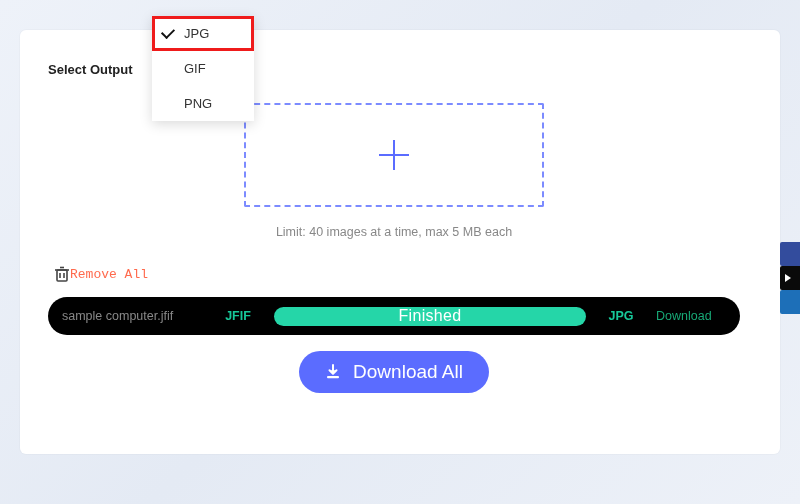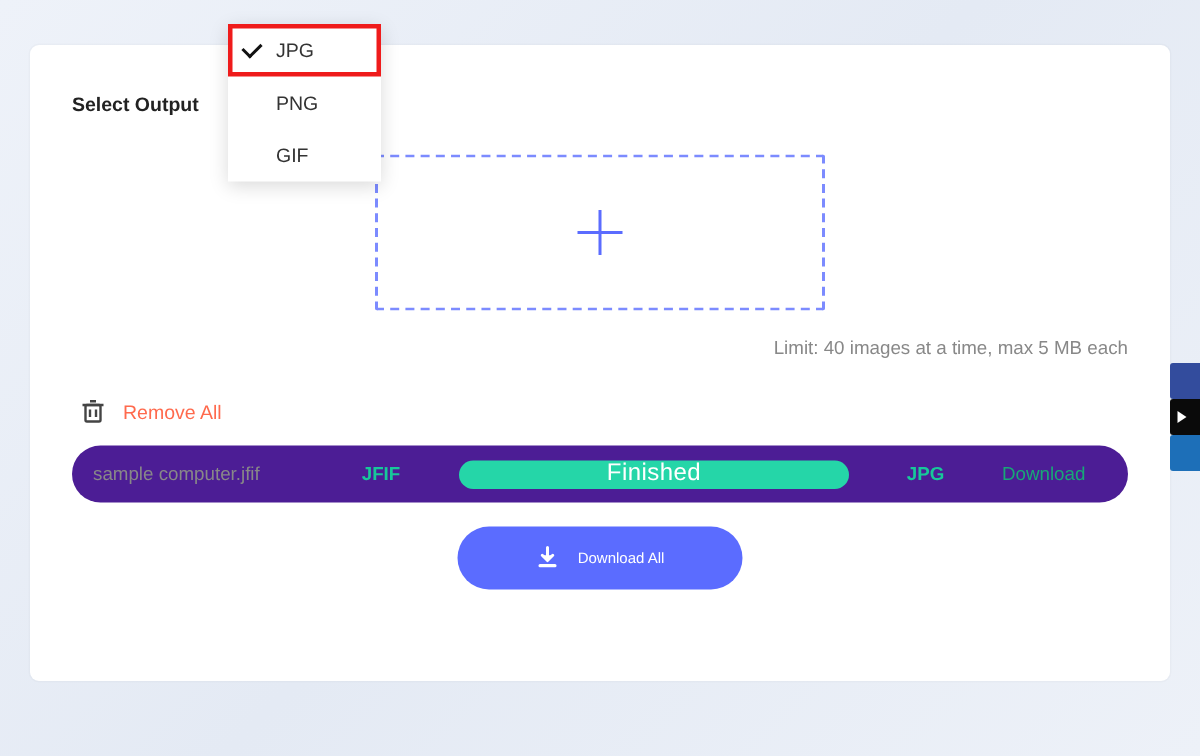--- a/index.html
+++ b/index.html
@@ -18,21 +18,21 @@
   }
   .card {
     position: absolute;
     left: 20px;
     right: 20px;
     top: 30px;
     bottom: 50px;
     background: #fff;
     border-radius: 6px;
     box-shadow: 0 0 0 1px rgba(0,0,0,0.02);
-    padding: 24px 28px 20px 28px;
+    padding: 24px 40px 20px 28px;
   }
   .select-row {
     font-size: 13px;
     font-weight: 700;
     color: #222;
     margin-top: 8px;
   }
   .dropzone {
     margin: 26px auto 0 auto;
     width: 300px;
@@ -54,48 +54,48 @@
   }
   .add-heading {
     font-size: 19px;
     color: #333;
     font-weight: 400;
   }
   .limit-text {
     margin-top: 12px;
     font-size: 12.5px;
     color: #888;
-    text-align: right;
   }
   .remove-row {
     display: flex;
     align-items: center;
-    gap: 12px;
+    gap: 0;
     margin-top: 26px;
     margin-left: 6px;
     cursor: pointer;
+    font-family: Liberation Mono, monospace;
   }
   .trash-icon {
     stroke: #444;
     fill: none;
     stroke-width: 1.6;
   }
   .remove-label {
     color: #ff6a4d;
     font-size: 13px;
   }
   .file-row {
     margin-top: 14px;
-    background: #4c1d95;
+    background: #000000;
     border-radius: 22px;
     height: 38px;
     display: flex;
     align-items: center;
     padding: 0 14px;
-    gap: 34px;
+    gap: 18px;
     font-size: 12.5px;
   }
   .file-name { color: #888; flex: 0 0 140px; }
   .src-format { color: #17c89a; font-weight: 600; width: 36px; text-align: center; }
   .progress-track {
     flex: 1 1 auto;
     height: 19px;
     background: #25d6a8;
     border-radius: 10px;
     display: flex;
@@ -111,21 +111,21 @@
     margin: 16px auto 0 auto;
     display: flex;
     align-items: center;
     justify-content: center;
     gap: 12px;
     width: 190px;
     height: 42px;
     background: #5b6cff;
     color: #fff;
     border-radius: 21px;
-    font-size: 10px;
+    font-size: 19px;
     font-weight: 500;
     cursor: pointer;
     border: none;
   }
   .dl-icon { fill: #fff; }
   
   .format-dropdown {
     position: absolute;
     left: 152px;
     top: 16px;
@@ -238,22 +238,22 @@
       <path class="dl-icon" d="M8 1v8M4.5 6.2 8 9.7l3.5-3.5" stroke="#fff" stroke-width="2" fill="none" stroke-linecap="round" stroke-linejoin="round"></path>
       <rect class="dl-icon" x="2" y="12" width="12" height="2.2" rx="1"></rect>
     </svg>
     <span>Download All</span>
   </button>
 
 </div>
 
 <div class="format-dropdown">
   <div class="dd-item selected">JPG</div>
+  <div class="dd-item">GIF</div>
   <div class="dd-item">PNG</div>
-  <div class="dd-item">GIF</div>
 </div>
 <div class="dd-highlight"></div>
 
 <div class="share-tabs">
   <div class="share-tab st1"></div>
   <div class="share-tab st2"></div>
   <div class="share-tab st3"></div>
 </div>
 
 </body></html>

